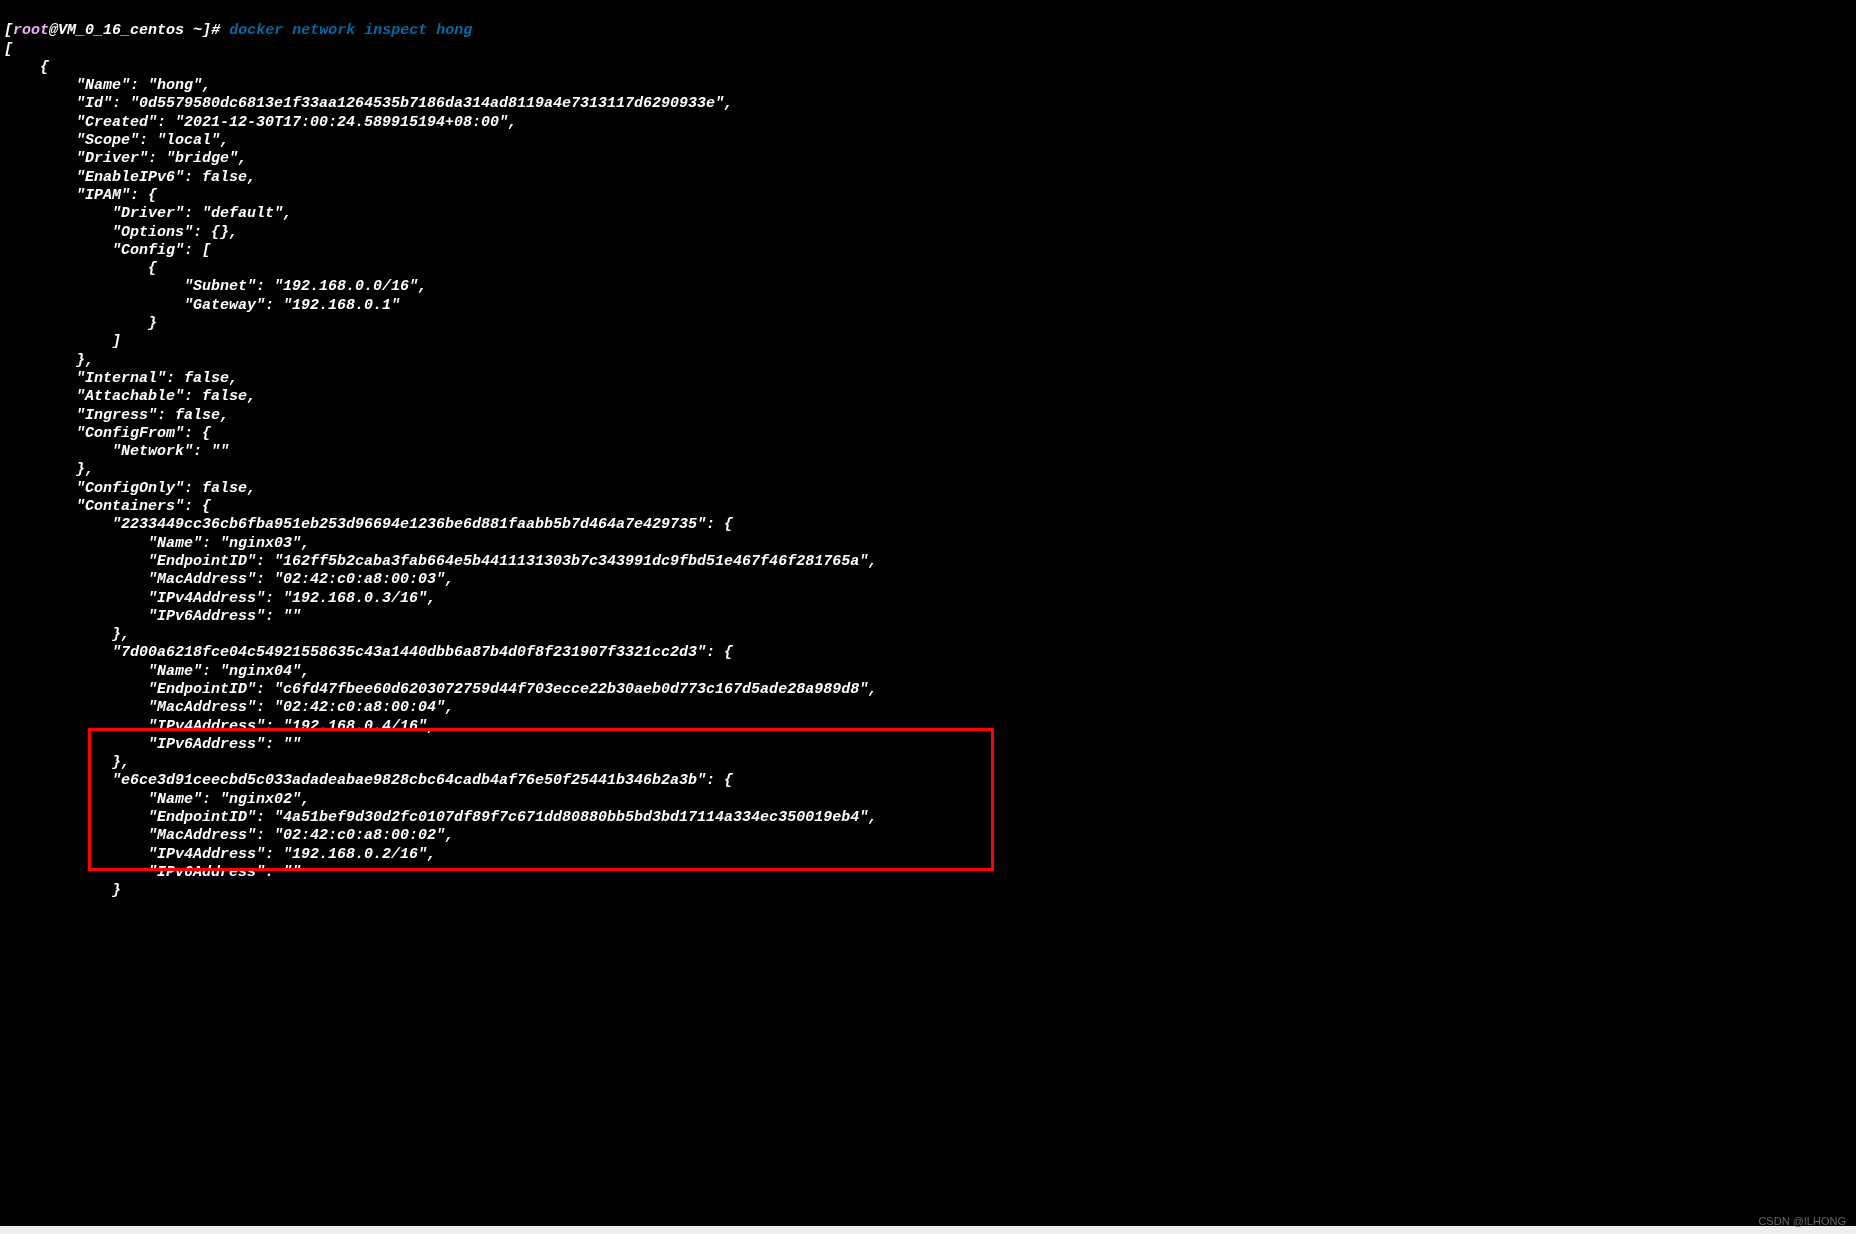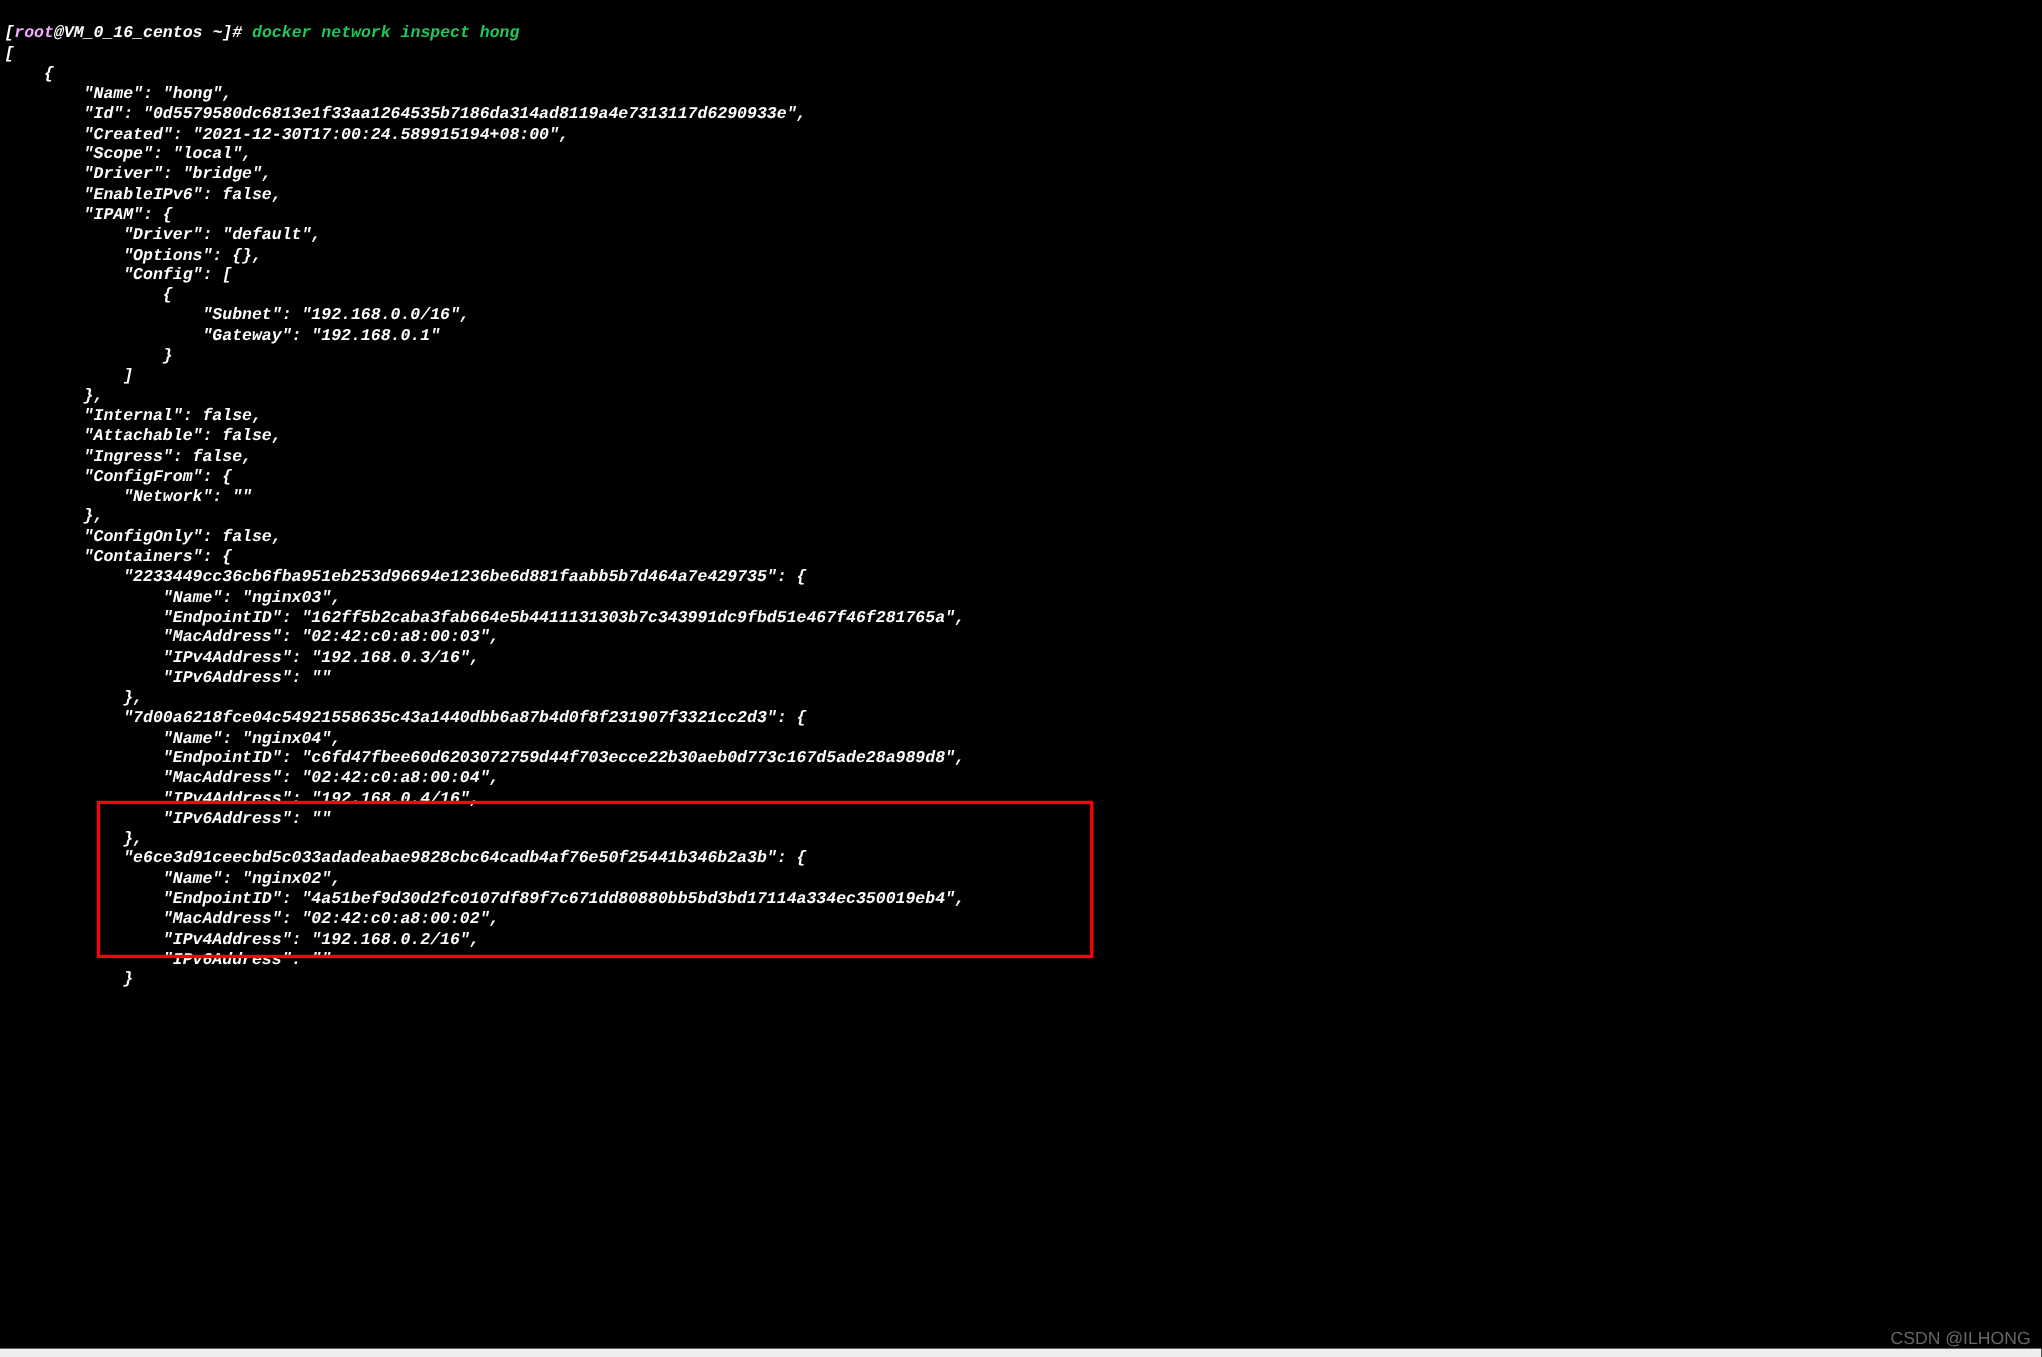--- a/index.html
+++ b/index.html
@@ -21,38 +21,38 @@
       position: relative;
     }
     .terminal {
       white-space: pre;
     }
     .prompt-bracket { color: #ffffff; }
     .prompt-user { color: #f0abfc; }
     .prompt-host { color: #ffffff; }
     .prompt-tilde { color: #ffffff; }
     .prompt-hash { color: #ffffff; }
-    .command { color: #22c55e; }
+    .command { color: #0369a1; }
     
     .json-output {
       color: #ffffff;
     }
     
     .highlight-box {
       border: 3px solid #ff0000;
       position: absolute;
     }
     .watermark {
       position: absolute;
       right: 10px;
       bottom: 6px;
       color: #666666;
       font-style: normal;
       font-weight: normal;
-      font-size: 16px;
+      font-size: 11px;
       font-family: sans-serif;
     }
     .bottom-bar {
       position: absolute;
       bottom: 0;
       left: 0;
       right: 0;
       height: 8px;
       background-color: #eeeeee;
     }

